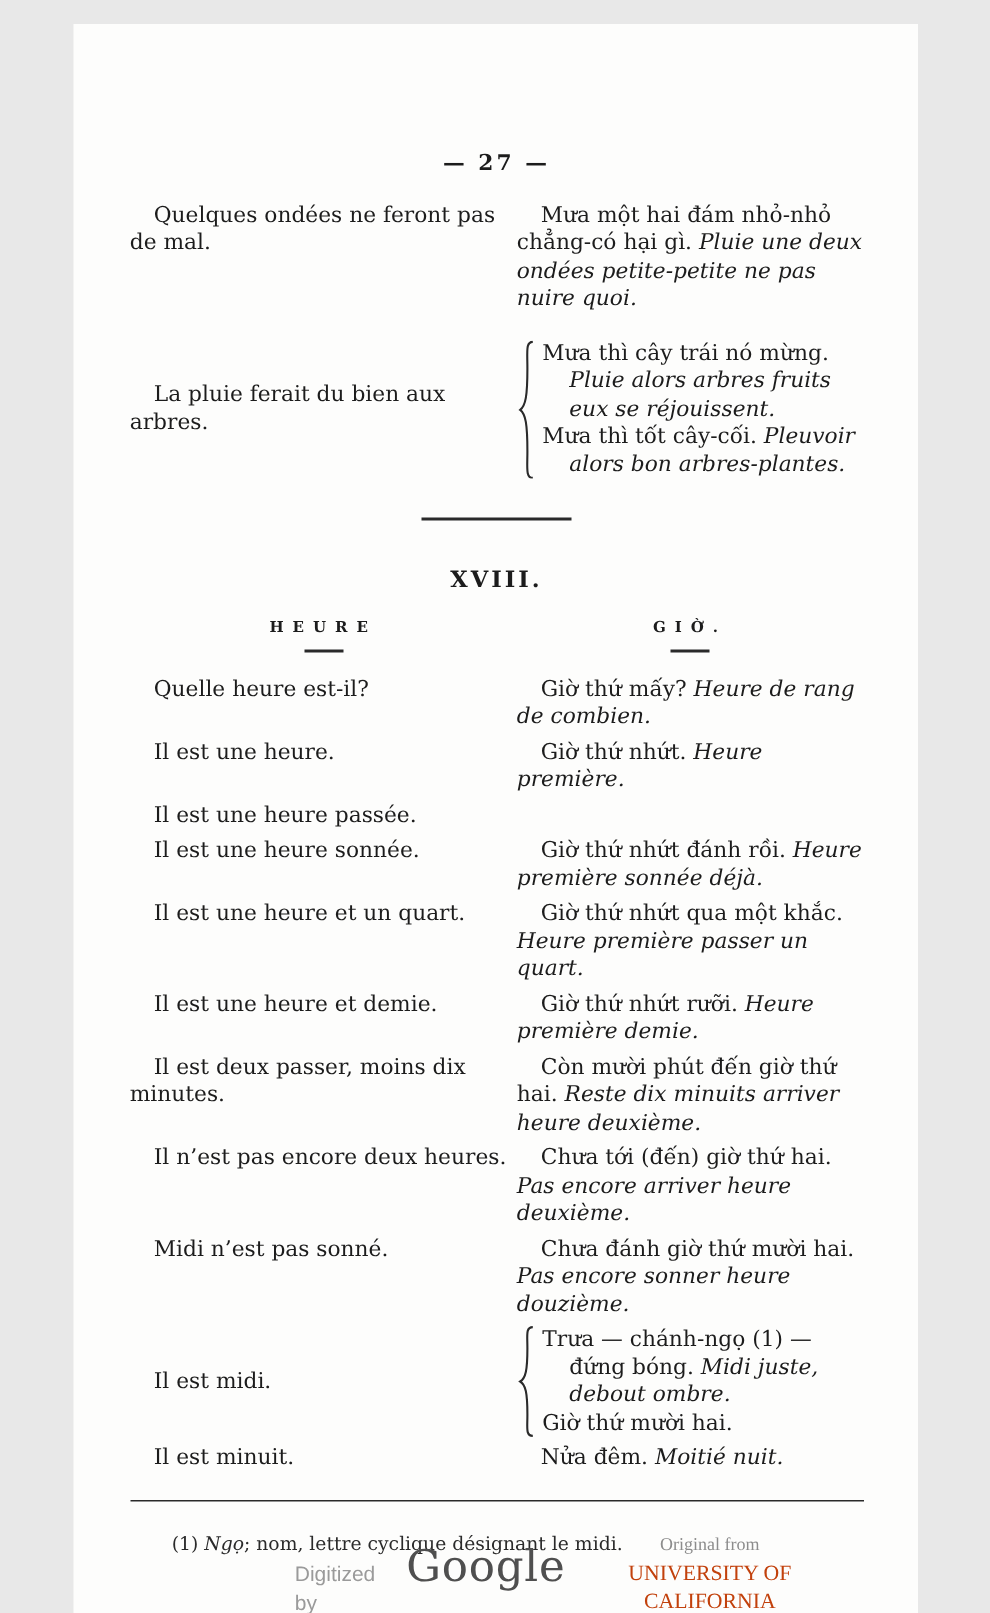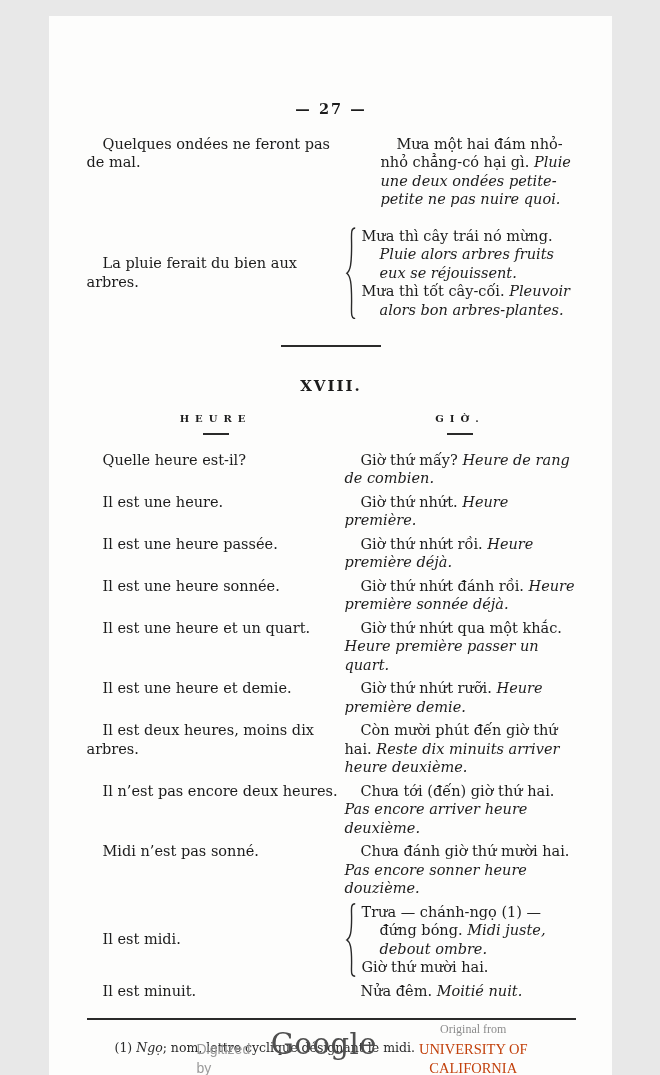--- a/index.html
+++ b/index.html
@@ -29,21 +29,21 @@
   .cell-right{flex:1;display:flex;align-items:stretch;min-width:0;}
   .row.center-left .cell-left{display:flex;align-items:center;}
   p{margin:0;}
   .fr{text-indent:16px;}
   .vn{text-indent:16px;}
   .gloss{font-style:italic;}
   .entries{flex:1;min-width:0;}
   .braced .entries .vn{text-indent:-18px;padding-left:18px;}
   svg.brace{width:12px;flex:none;margin-right:5px;align-self:stretch;height:auto;min-height:100%;}
   svg.brace path{stroke:#2a2a2a;stroke-width:1.4;fill:none;vector-effect:non-scaling-stroke;}
-  #intro-rows .row:first-child{margin-bottom:18px;gap:36px;}
+  #intro-rows .row:first-child{margin-bottom:18px;}
   
   .section-separator{
     width:100px;height:2px;background:#2a2a2a;
     margin:26px auto 0 auto;
   }
   .section-heading{
     text-align:center;font-weight:bold;
     letter-spacing:2px;font-size:15px;
     margin-top:30px;
   }
@@ -155,25 +155,20 @@
           <div class="cell-right">
             <div class="entries">
               <p class="vn"><span class="vn-text">Giờ thứ nhứt.</span> <span class="gloss">Heure première.</span></p>
             </div>
           </div>
         </div>
         <div class="row">
           <div class="cell-left">
             <p class="fr">Il est une heure passée.</p>
           </div>
-          <div class="cell-right">
-            <div class="entries">
-              <p class="vn"><span class="vn-text">Giờ thứ nhứt rồi.</span> <span class="gloss">Heure première déjà.</span></p>
-            </div>
-          </div>
         </div>
         <div class="row">
           <div class="cell-left">
             <p class="fr">Il est une heure sonnée.</p>
           </div>
           <div class="cell-right">
             <div class="entries">
               <p class="vn"><span class="vn-text">Giờ thứ nhứt đánh rồi.</span> <span class="gloss">Heure première sonnée déjà.</span></p>
             </div>
           </div>
@@ -193,21 +188,21 @@
             <p class="fr">Il est une heure et demie.</p>
           </div>
           <div class="cell-right">
             <div class="entries">
               <p class="vn"><span class="vn-text">Giờ thứ nhứt rưỡi.</span> <span class="gloss">Heure première demie.</span></p>
             </div>
           </div>
         </div>
         <div class="row">
           <div class="cell-left">
-            <p class="fr">Il est deux heures, moins dix arbres.</p>
+            <p class="fr">Il est deux passer, moins dix minutes.</p>
           </div>
           <div class="cell-right">
             <div class="entries">
               <p class="vn"><span class="vn-text">Còn mười phút đến giờ thứ hai.</span> <span class="gloss">Reste dix minuits arriver heure deuxième.</span></p>
             </div>
           </div>
         </div>
         <div class="row">
           <div class="cell-left">
             <p class="fr">Il n’est pas encore deux heures.</p>

